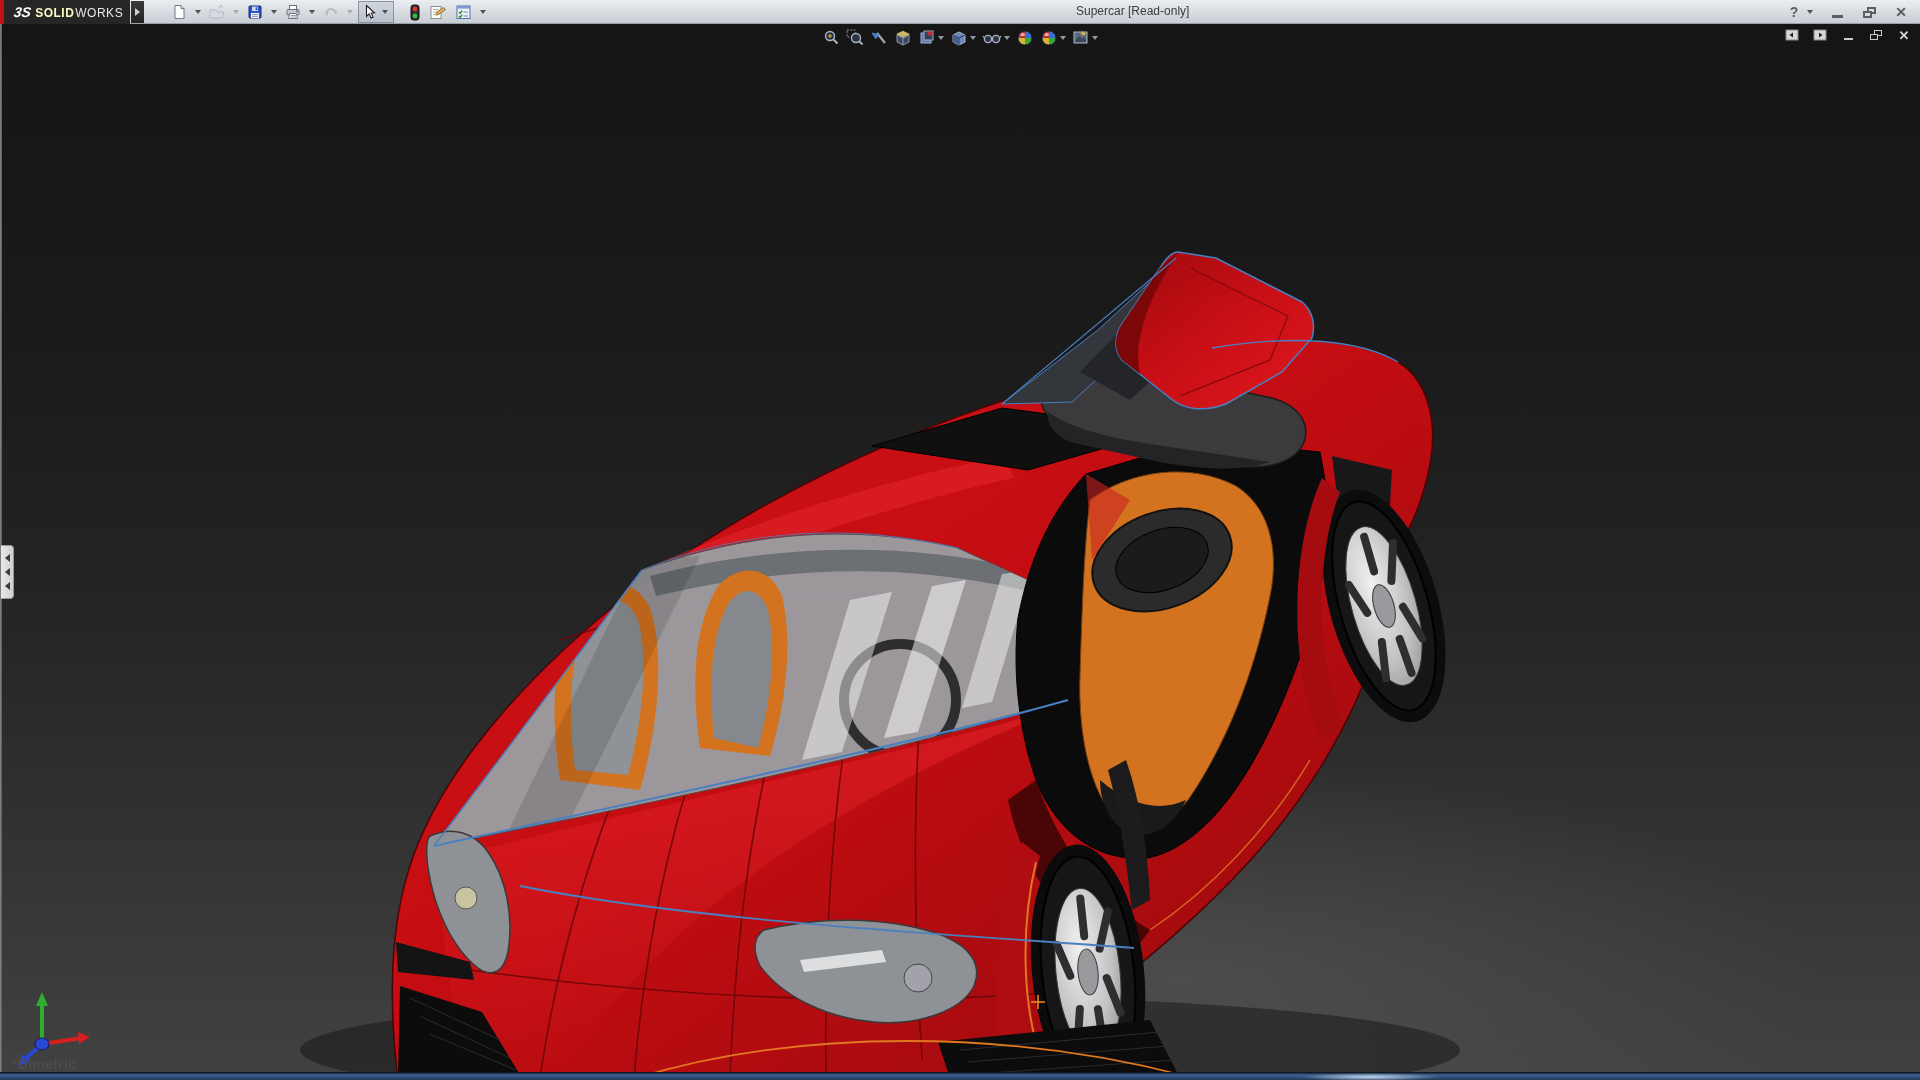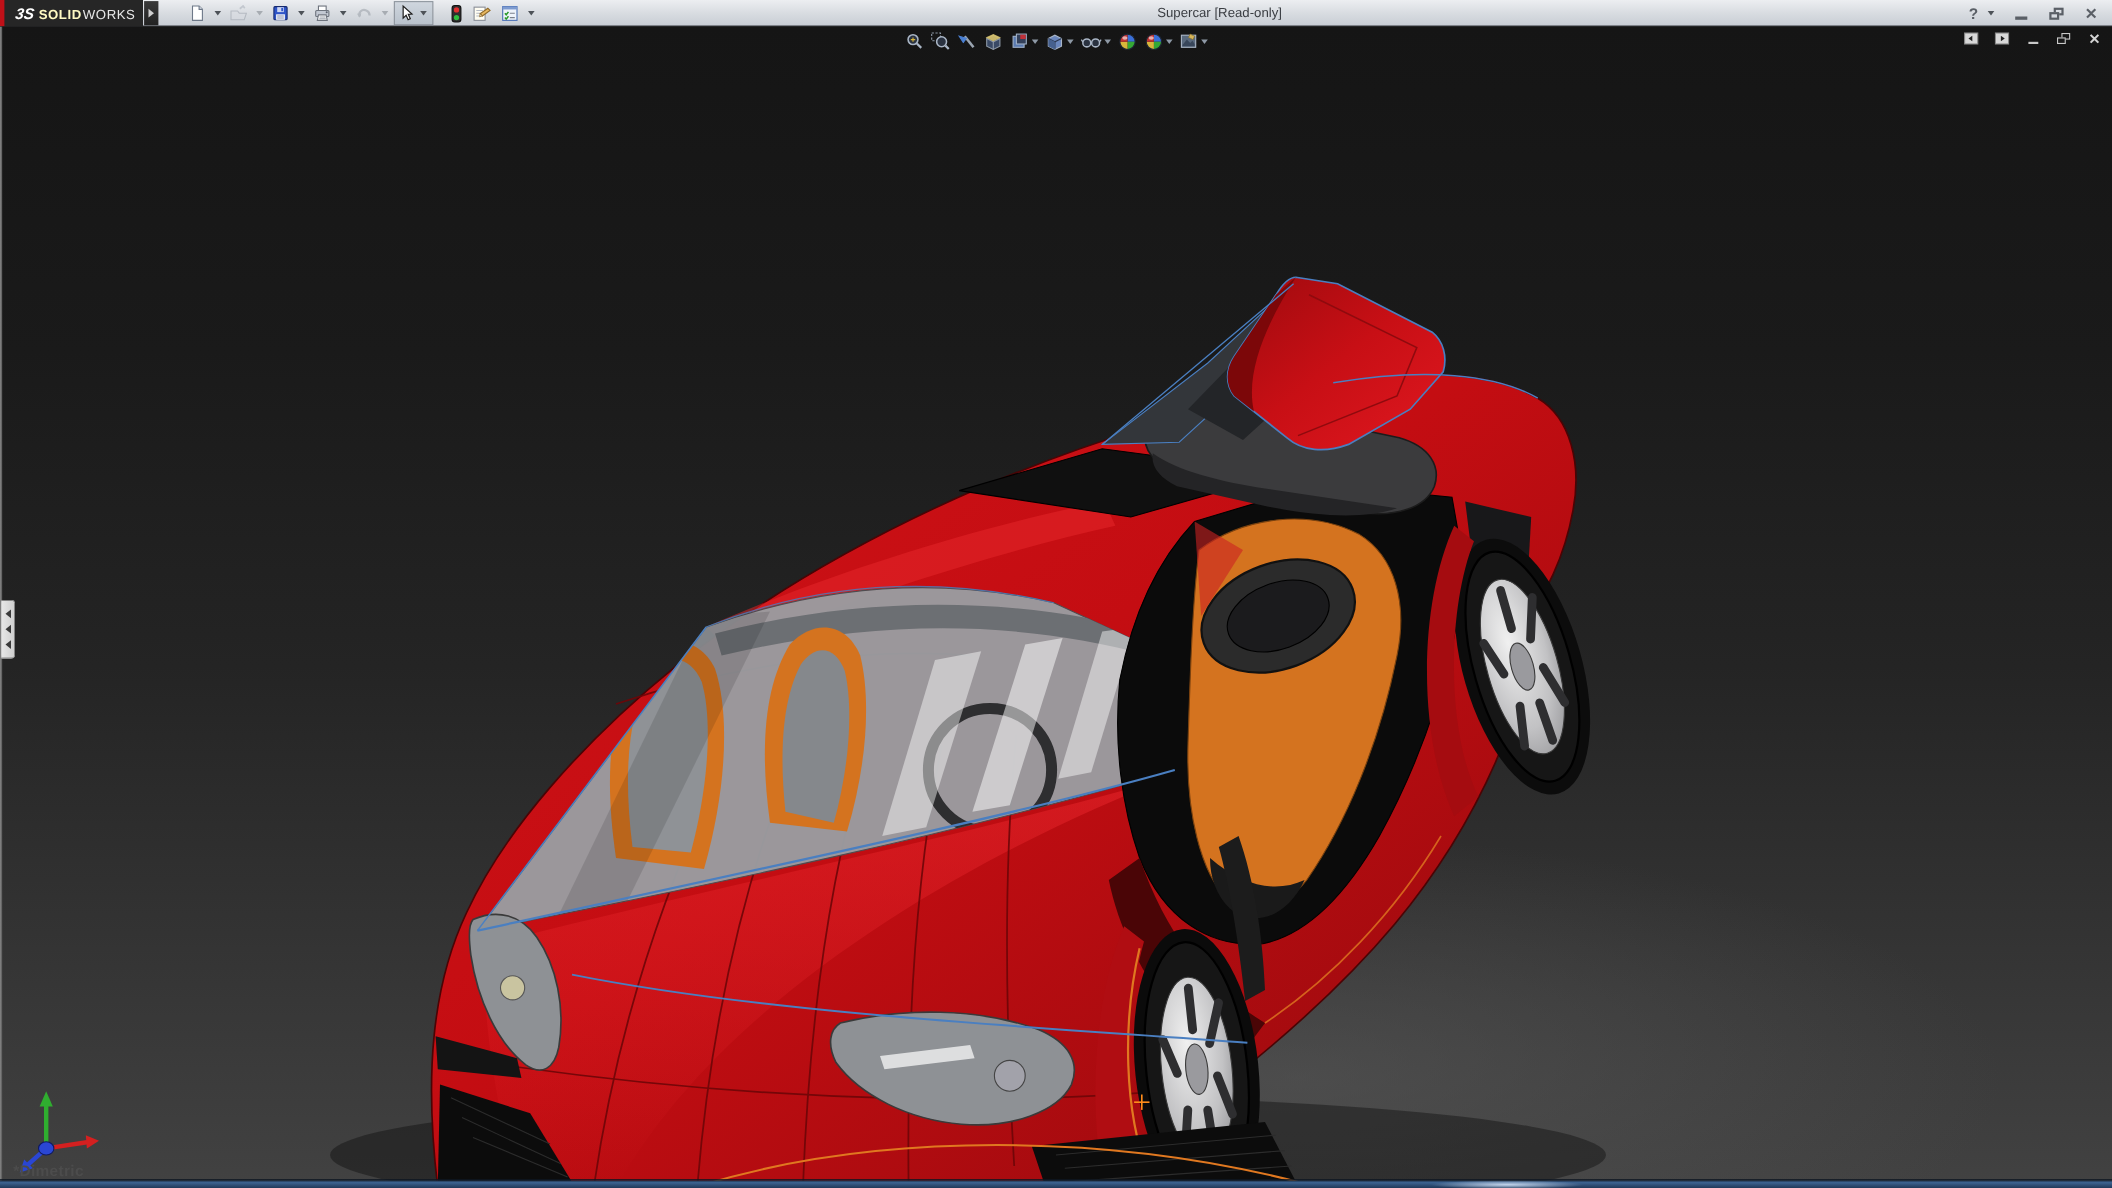--- a/index.html
+++ b/index.html
@@ -28,21 +28,21 @@
                   display:flex; align-items:center; gap:2px; }
   .tbtn { display:flex; align-items:center; height:22px; padding:0 2px; border:1px solid transparent; }
   .tbtn.pressed { background:linear-gradient(180deg,#cfd6de,#b9c2cc); border:1px solid #8b929b; }
   .tbtn svg { display:block; }
   .caret { width:0; height:0; border-top:4px solid #4d5258;
            border-left:3.5px solid transparent; border-right:3.5px solid transparent; margin:0 3px; }
   .caret.dis { border-top-color:#a7acb2; }
   .tb-gap { width:8px; }
   .tbtn.disabled svg { opacity:.55; }
 
-  .doc-title { position:absolute; left:1052px; top:4px; font-size:12px; color:#3a3d42; }
+  .doc-title { position:absolute; left:1076px; top:4px; font-size:12px; color:#3a3d42; }
 
   .win-controls { position:absolute; right:8px; top:0; height:24px; display:flex; align-items:center; gap:10px; }
   .help-glyph { font-size:14px; font-weight:bold; color:#5a5f66; }
   .wc { display:flex; align-items:center; justify-content:center; width:22px; height:18px; cursor:pointer; }
   .min-bar { width:11px; height:3px; background:#5a5f66; margin-top:8px; }
   .restore-ic { position:relative; width:13px; height:11px; }
   .restore-ic .r1 { position:absolute; right:0; top:0; width:9px; height:7px; border:2px solid #5a5f66; }
   .restore-ic .r2 { position:absolute; left:0; bottom:0; width:9px; height:7px; border:2px solid #5a5f66; background:#d7dbe0; }
   .close-x { font-size:14px; font-weight:bold; color:#5a5f66; line-height:1; }
 

